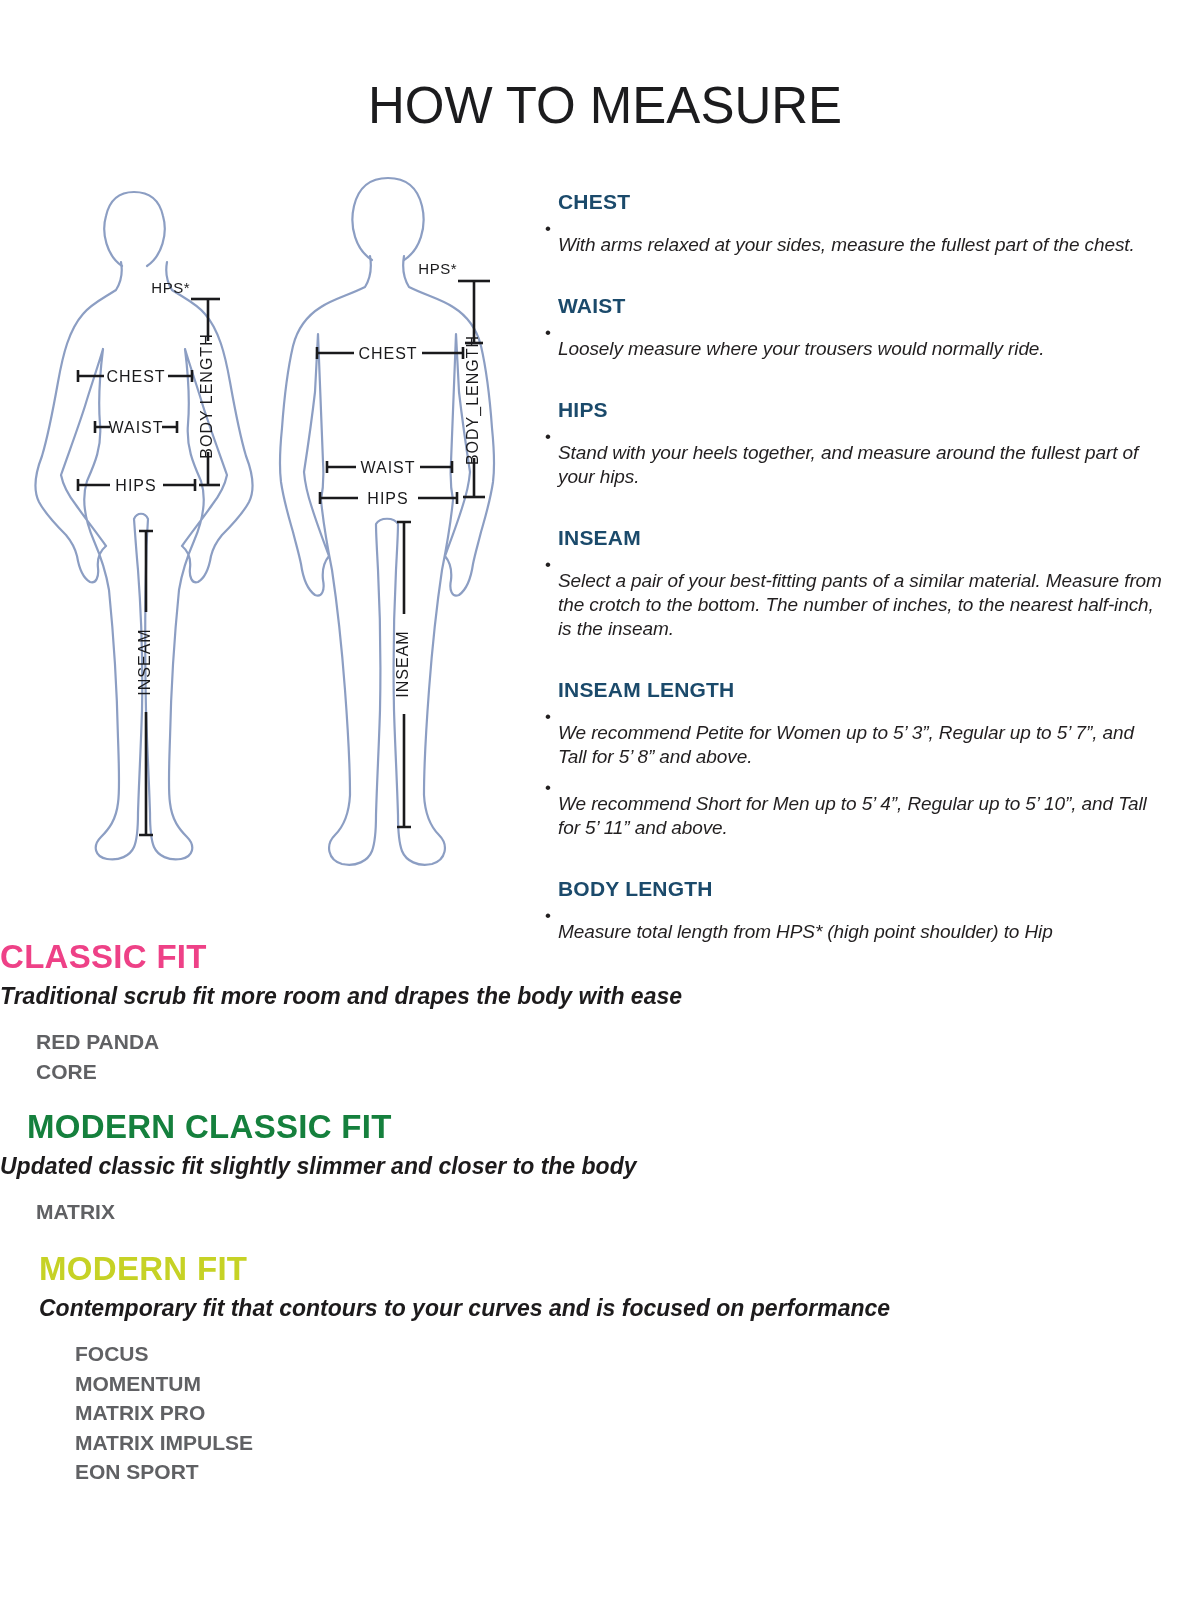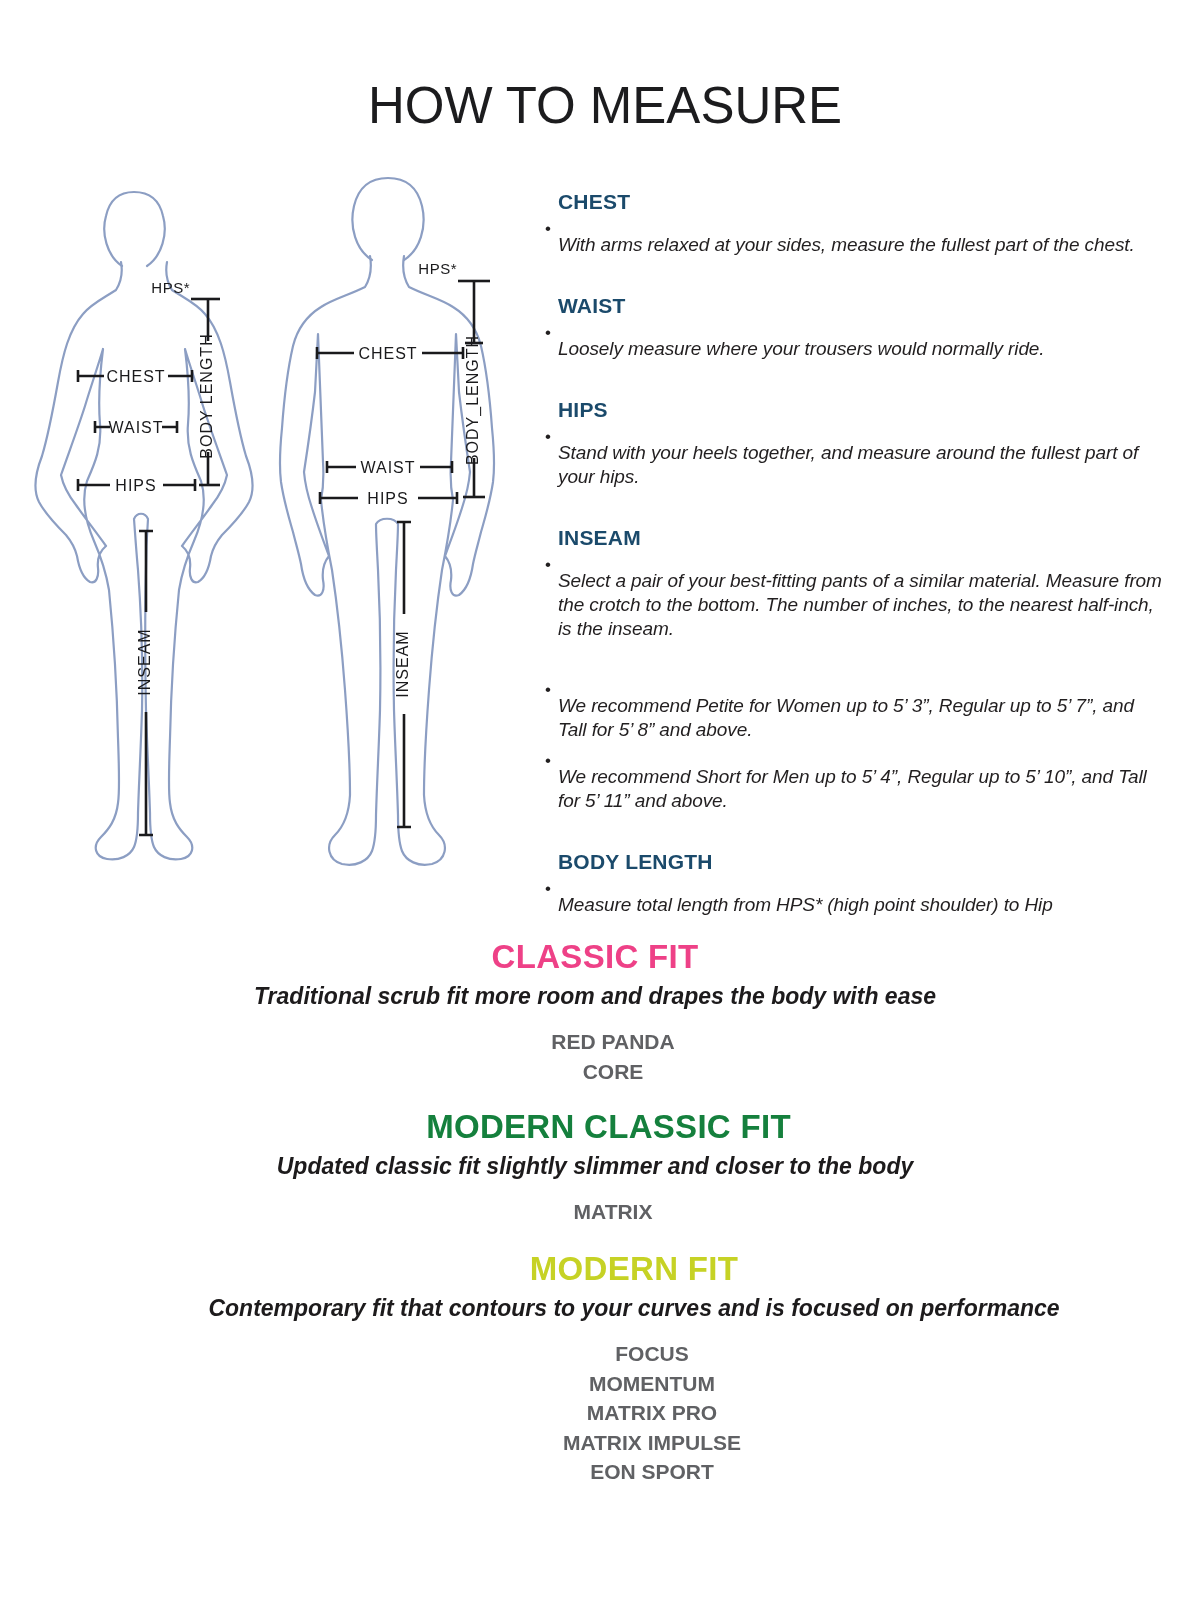--- a/index.html
+++ b/index.html
@@ -27,21 +27,21 @@
   }
   .bullet { display: flex; margin-bottom: 7px; }
   .bullet .dot { width: 13px; flex: none; font-size: 17px; line-height: 24px; color: #221f20; }
   .bullet .dot::before { content: "\2022"; }
   .bullet .btext {
     font-style: italic; font-size: 19px; line-height: 24px; color: #221f20;
     letter-spacing: -0.1px;
     margin-top: 16px;
   }
   
-  .fit { position: absolute; left: 0; width: 1190px; text-align: center; }
+  .fit { position: absolute; left: 0; width: 1190px; }
   .fit h2 { margin: 0; font-size: 33px; font-weight: 700; letter-spacing: 0.3px; }
   .fit .desc { margin-top: 7px; font-style: italic; font-size: 23px; color: #1d1b1c; font-weight: bold; }
   .fit .products { margin-top: 17px; }
   .fit .products div { font-size: 21px; font-weight: 700; color: var(--gray); line-height: 29.5px; padding-left: 36px; }
   #fit-classic { top: 938px; }
   #fit-modern-classic { top: 1108px; }
   #fit-modern { top: 1250px; margin-left: 39px; }
 </style>
 </head>
 <body>
@@ -254,20 +254,21 @@
 
   <div class="section">
     <h3>INSEAM</h3>
     <div class="bullet">
       <span class="dot"></span>
       <span class="btext">Select a pair of your best-fitting pants of a similar material. Measure from the crotch to the bottom. The number of inches, to the nearest half-inch, is the inseam.</span>
     </div>
   </div>
 
   <div class="section">
+    <h3>INSEAM LENGTH</h3>
     <div class="bullet">
       <span class="dot"></span>
       <span class="btext">We recommend Petite for Women up to 5’ 3”, Regular up to 5’ 7”, and Tall for 5’ 8” and above.</span>
     </div>
     <div class="bullet">
       <span class="dot"></span>
       <span class="btext">We recommend Short for Men up to 5’ 4”, Regular up to 5’ 10”, and Tall for 5’ 11” and above.</span>
     </div>
   </div>
 

